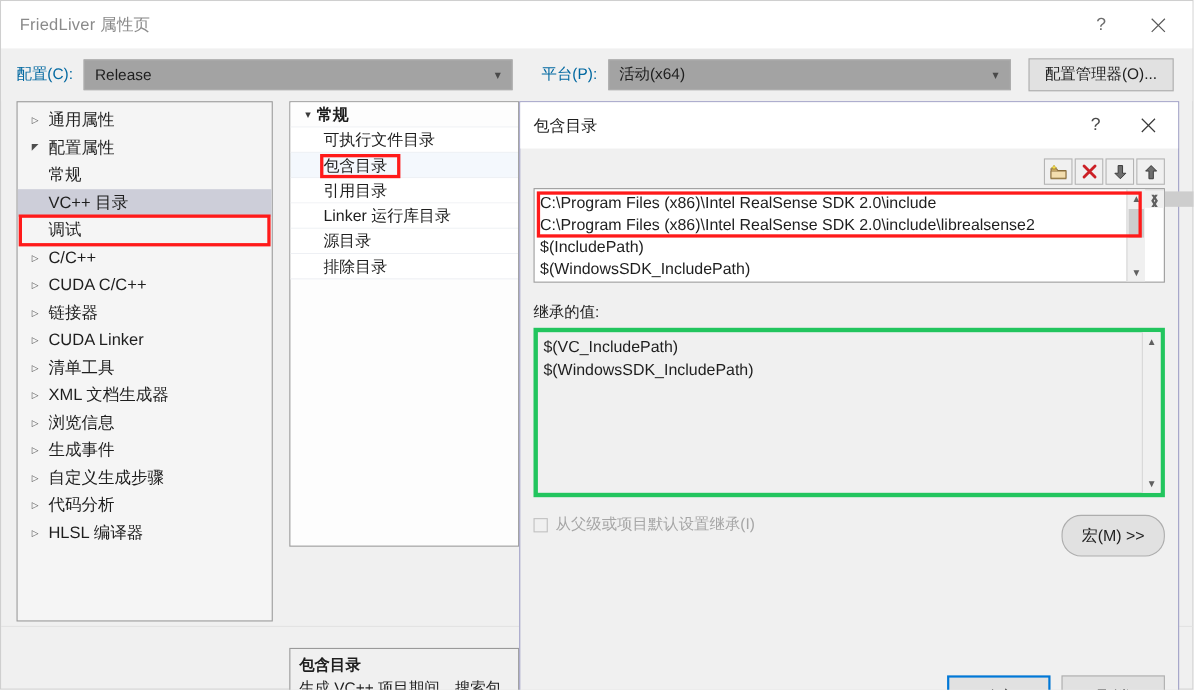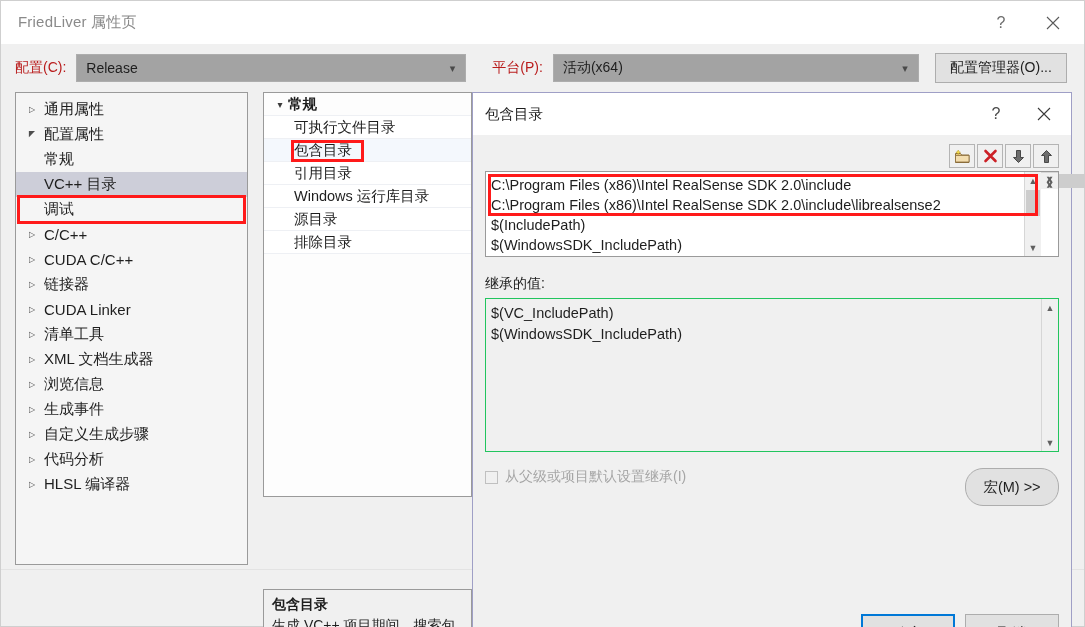--- a/index.html
+++ b/index.html
@@ -42,21 +42,21 @@
   #cap-close { right:8px; }
   #cap-close svg { display:block; }
 
   
   #configbar {
     flex:0 0 48px; height:48px;
     display:flex; align-items:center;
     padding:0 14px;
     background:#f0f0f0;
   }
-  .cfg-label { font-size:14px; color:#b91c1c; margin-right:10px; white-space:nowrap; }
+  .cfg-label { font-size:14px; color:#0369a1; margin-right:10px; white-space:nowrap; }
   .combo {
     height:28px;
     background:#a3a3a3;
     border:1px solid #adadad;
     display:flex; align-items:center;
     padding:0 6px 0 9px;
     font-size:14px;
     color:#1e1e1e;
     position:relative;
   }
@@ -235,21 +235,21 @@
     position:absolute; left:2px; top:2px; right:20px; height:42px;
     border:3px solid #ff1a1a;
     pointer-events:none;
   }
 
   
   #inh-label { margin-top:18px; font-size:14px; color:#1e1e1e; }
   #inh-wrap {
     margin-top:5px; height:154px;
     background:#f0f0f0;
-    border:1px solid #22c55e;
+    border:4px solid #22c55e;
     display:flex;
   }
   #inh-lines { flex:1 1 auto; padding:4px 0 0 5px; overflow:hidden; }
   .inh-line { height:21px; line-height:21px; font-size:14.5px; color:#1e1e1e; white-space:nowrap; }
 
   
   #opt-row { margin-top:16px; display:flex; align-items:flex-start;gap:13px; }
   #chk-inherit { display:flex; align-items:center; gap:7px; }
   .chkbox {
     width:13px; height:13px;
@@ -384,21 +384,21 @@
           <div class="mid-row">
             <span>可执行文件目录</span>
           </div>
           <div class="mid-row sel">
             <span>包含目录</span>
           </div>
           <div class="mid-row">
             <span>引用目录</span>
           </div>
           <div class="mid-row">
-            <span>Windows 运行库目录</span>
+            <span>Linker 运行库目录</span>
           </div>
           <div class="mid-row">
             <span>源目录</span>
           </div>
           <div class="mid-row">
             <span>排除目录</span>
           </div>
         </div>
       <div class="redbox" id="mid-redbox" style="left: 27px; top: 47px; width: 73px; height: 22px;"></div>
     </div>

